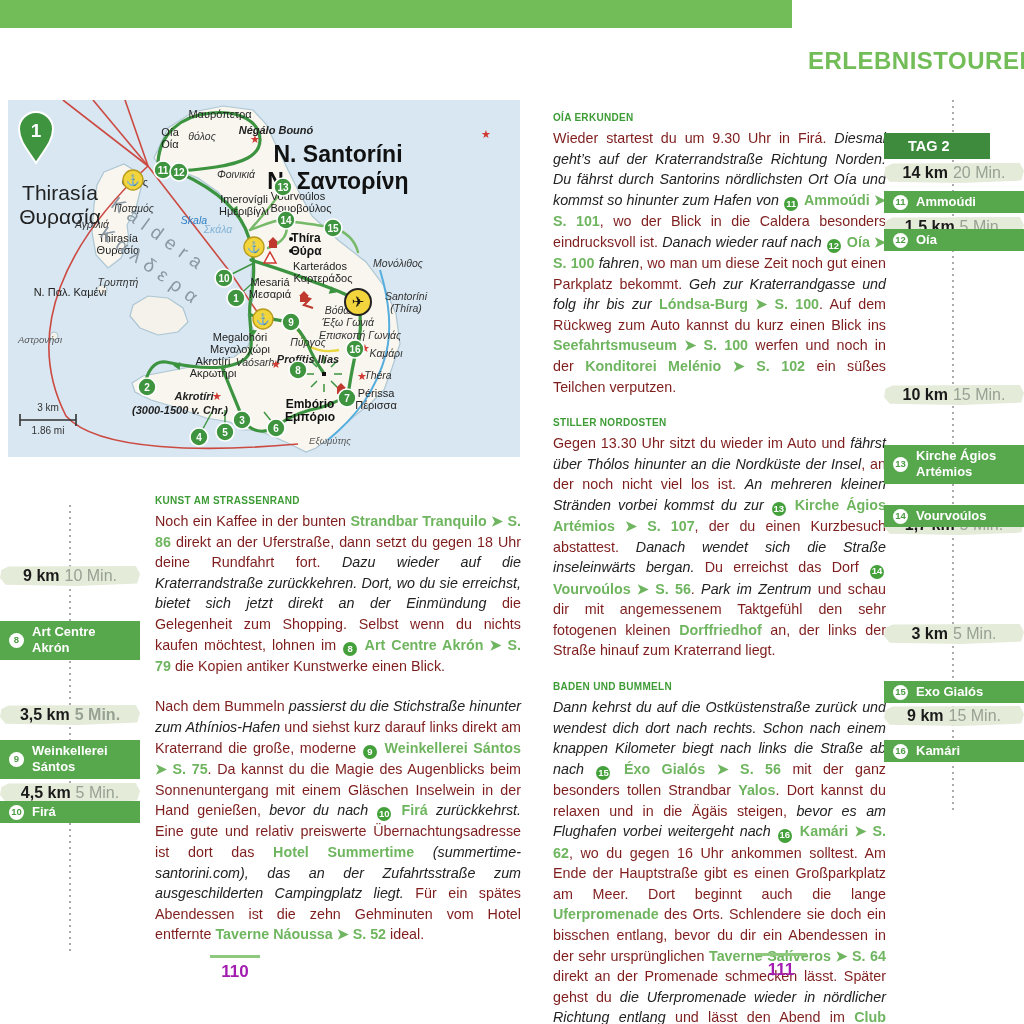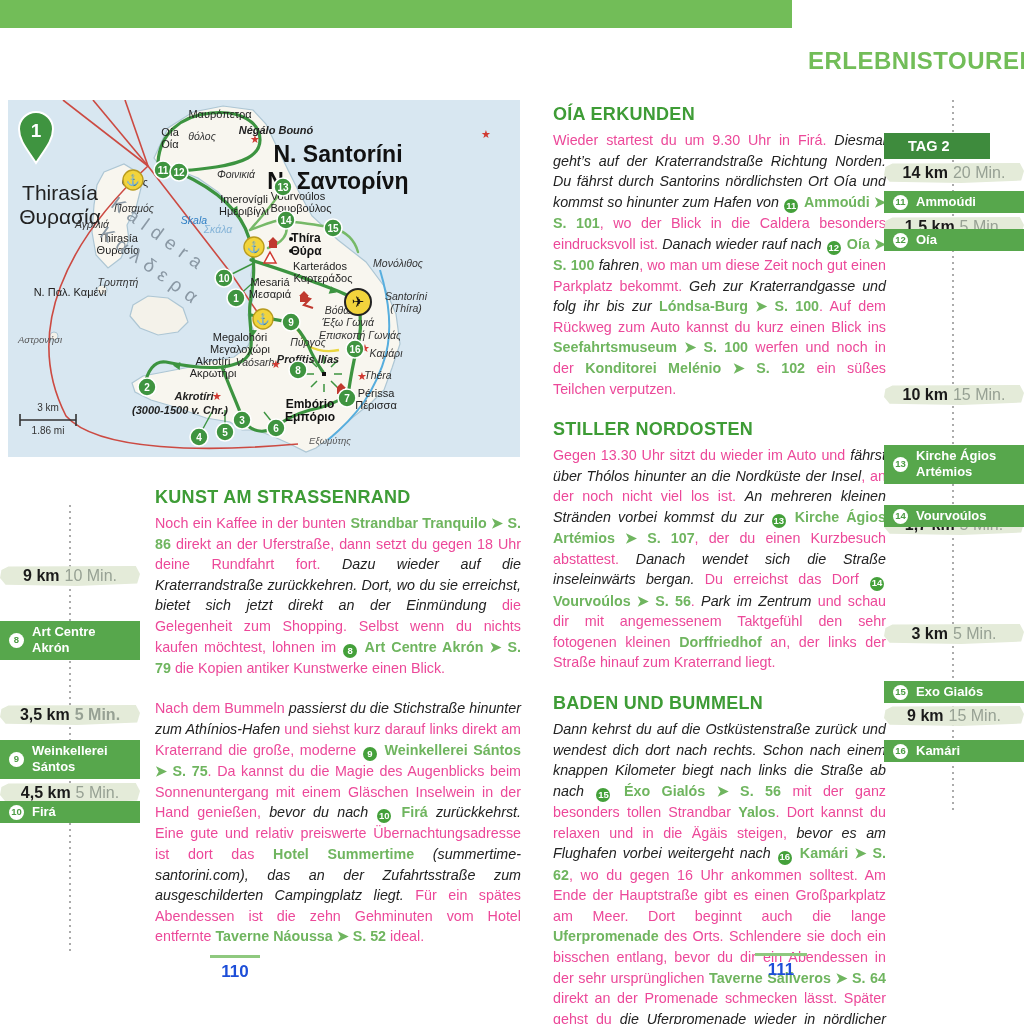--- a/index.html
+++ b/index.html
@@ -20,23 +20,23 @@
   .ib{font-size:11px;font-style:italic;font-weight:bold;fill:#222;}
   .blue{font-size:10.5px;font-style:italic;fill:#2f7fc4;}
   .blue2{font-size:10.5px;font-style:italic;fill:#85b4d8;}
   .kal{font-size:19px;fill:#8a98a4;letter-spacing:7px;}
   .sm{font-size:9.5px;font-style:italic;fill:#555;}
   .scl{font-size:10px;fill:#333;}
   
   .col{position:absolute;}
   .col-left{left:155px;top:487px;width:366px;}
   .col-right{left:553px;top:104px;width:333px;}
-  .h{font-size:18px;font-weight:bold;color:#3e9c36;letter-spacing:.3px;margin:0 0 5px;}
+  .h{font-size:10px;font-weight:bold;color:#3e9c36;letter-spacing:.3px;margin:8px 0 5px;}
   p.body{margin:0 0 20px;text-align:justify;font-size:14.3px;line-height:20.6px;color:#222;}
-  .n{color:#ec4899;}
+  .n{color:#7f1d1d;}
   .i2{font-style:italic;color:#222;}
   .g{color:#6fb55f;font-weight:bold;}
   .cnum{display:inline-flex;width:14px;height:14px;border-radius:50%;background:#44a03a;color:#fff;
         font-size:9.5px;font-weight:bold;align-items:center;justify-content:center;
         vertical-align:-2px;margin:0 2px 0 1px;}
   
   .dotline{position:absolute;width:2px;
            background-image:repeating-linear-gradient(to bottom,#ababab 0 2px,transparent 2px 6px);}
   .sb-item{position:absolute;box-sizing:border-box;}
   .dist{height:20px;display:flex;align-items:center;justify-content:center;gap:5px;
@@ -45,21 +45,21 @@
   .dist b{color:#1a1a1a;}
   .stop{background:#57a74c;color:#fff;display:flex;align-items:center;gap:8px;
         padding:3px 6px 3px 9px;font-size:13px;font-weight:bold;line-height:1.25;}
   .bnum{flex:0 0 15px;width:15px;height:15px;border-radius:50%;background:#fff;color:#4d9c44;
         font-size:9.5px;font-weight:bold;display:flex;align-items:center;justify-content:center;}
   .tagbar{position:absolute;left:884px;top:133px;width:106px;height:26px;background:#3e8b3d;
           color:#fff;font-weight:bold;font-size:14.5px;display:flex;align-items:center;
           padding-left:24px;box-sizing:border-box;}
   
   .pgline{position:absolute;height:3px;background:#8fc97f;}
-  .pgnum{position:absolute;font-size:17px;font-weight:bold;color:#1d4ed8;}
+  .pgnum{position:absolute;font-size:17px;font-weight:bold;color:#a21caf;}
 </style>
 </head>
 <body>
 
 <div class="page">
 
   <div class="hdr-bar"></div>
   <div class="hdr-title"><span>ERLEBNISTOUREN</span></div>
 
   <div class="map">

